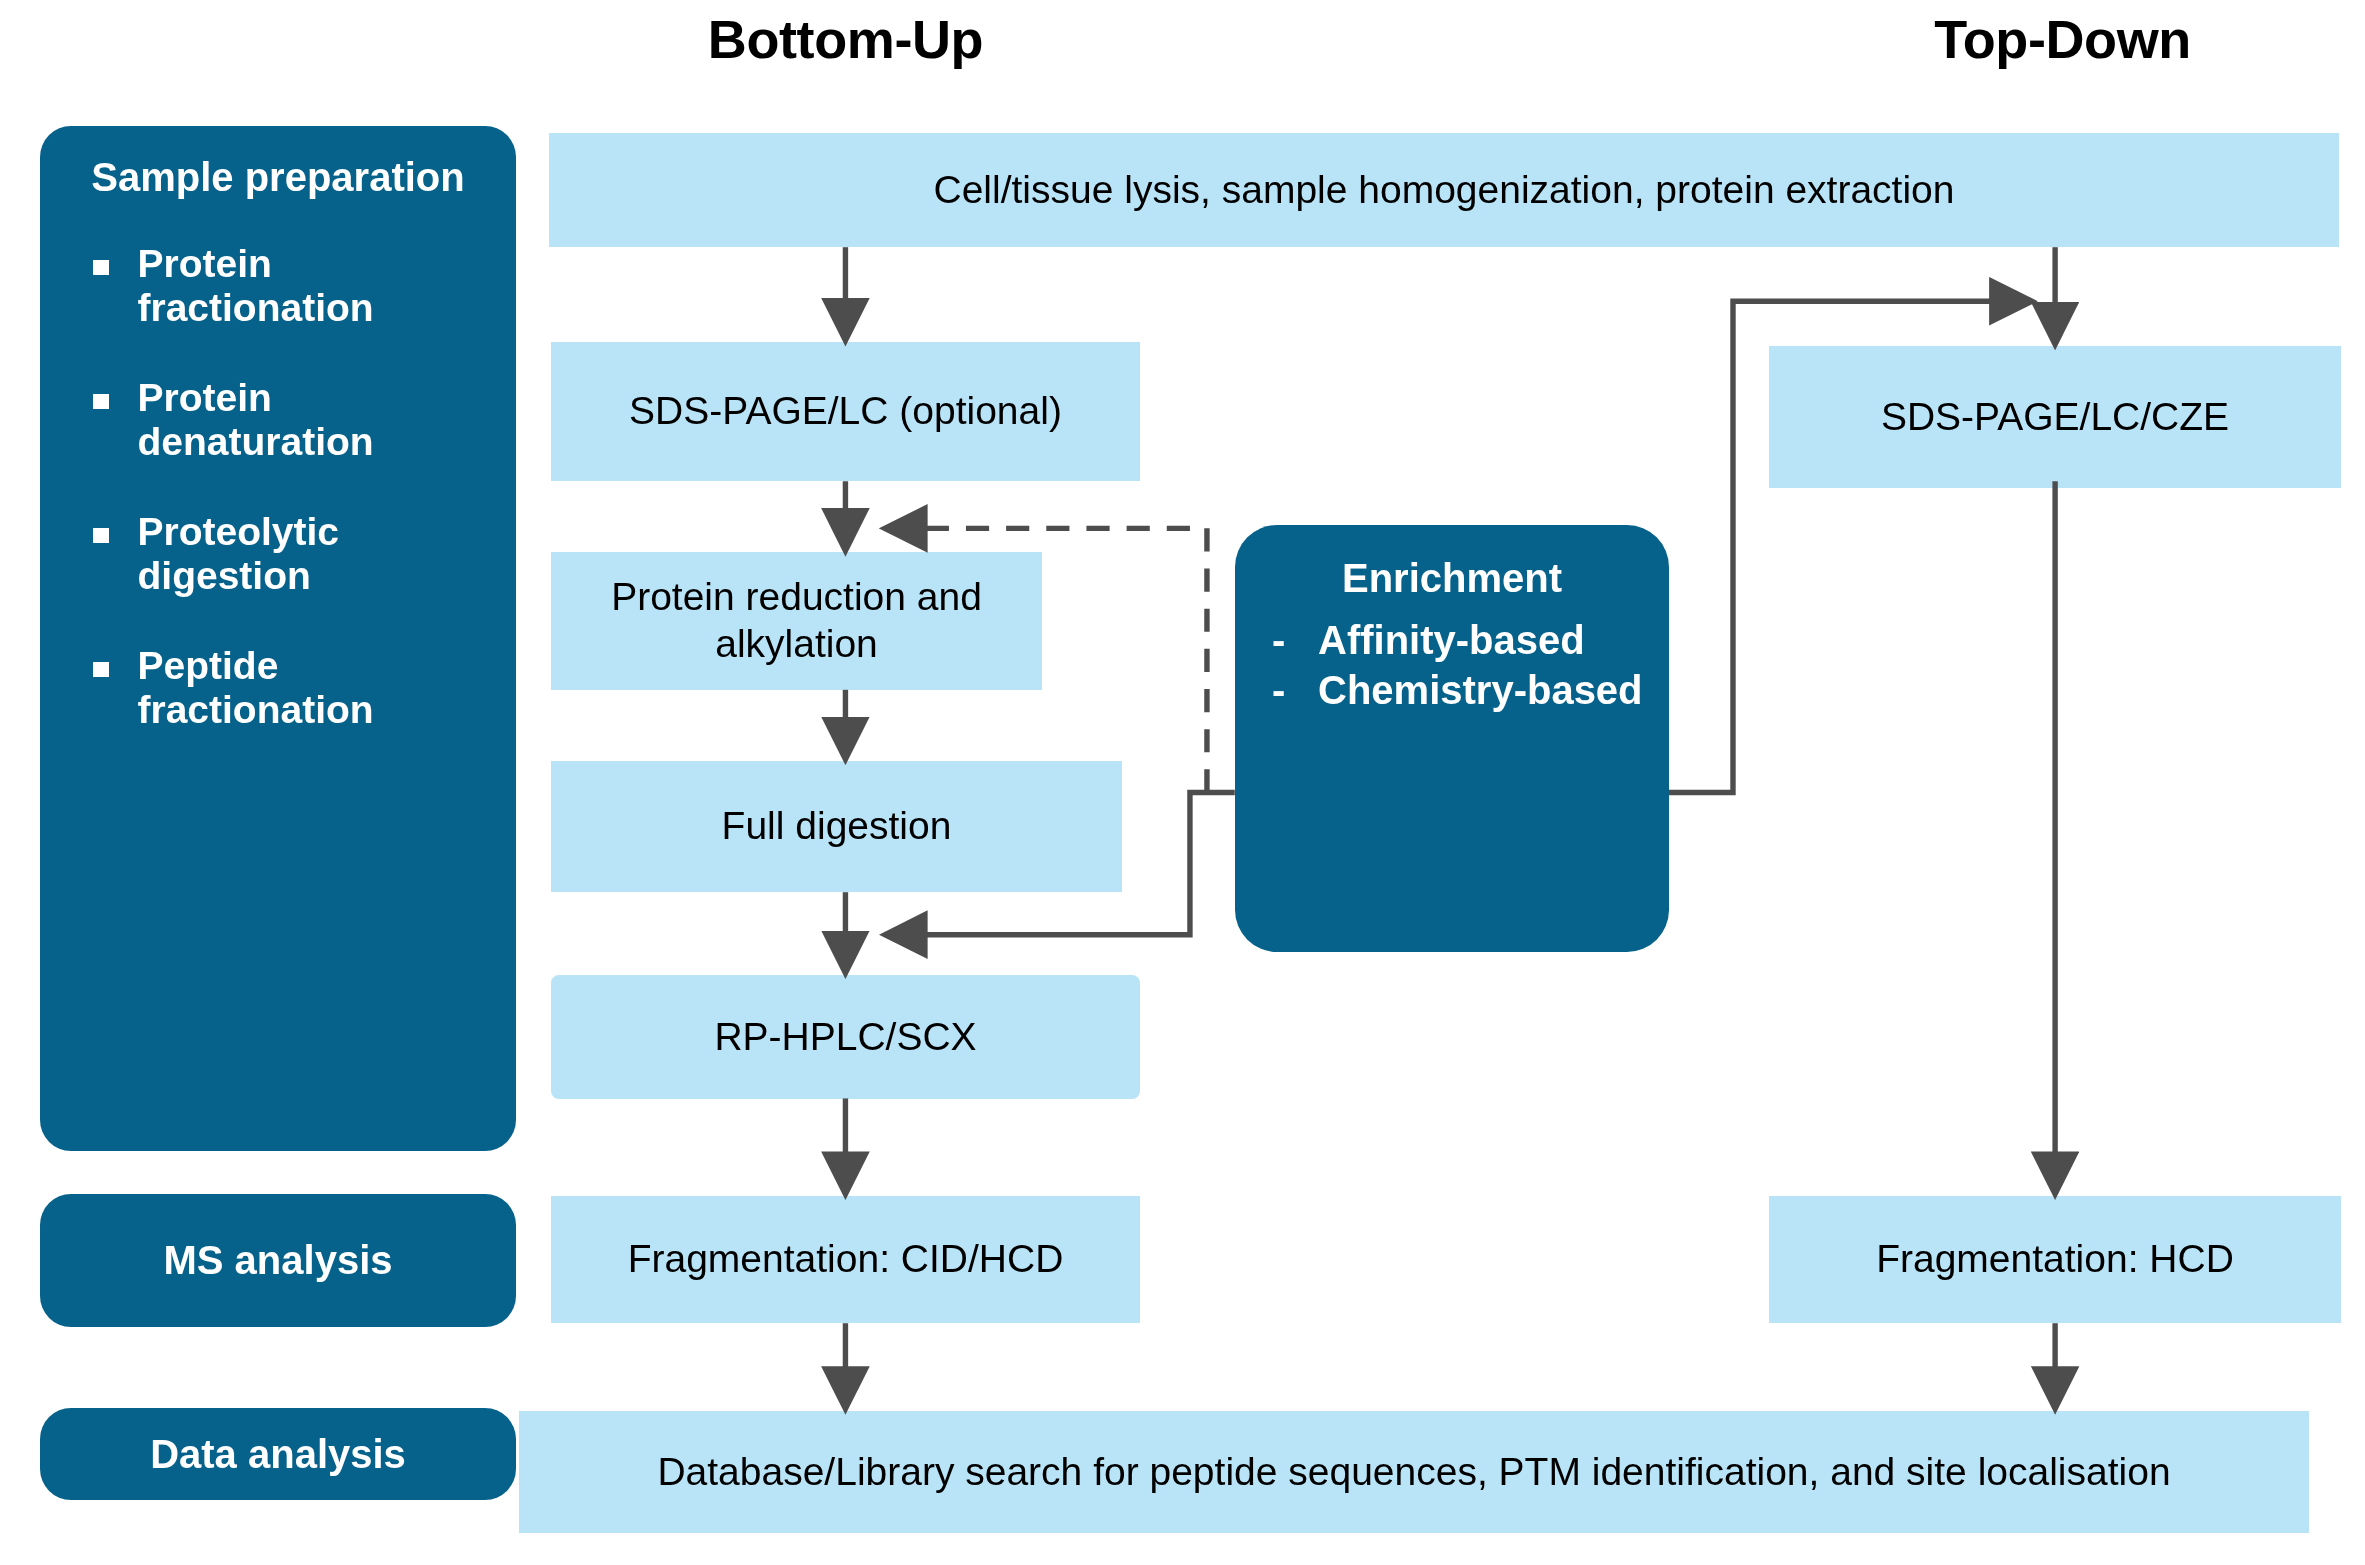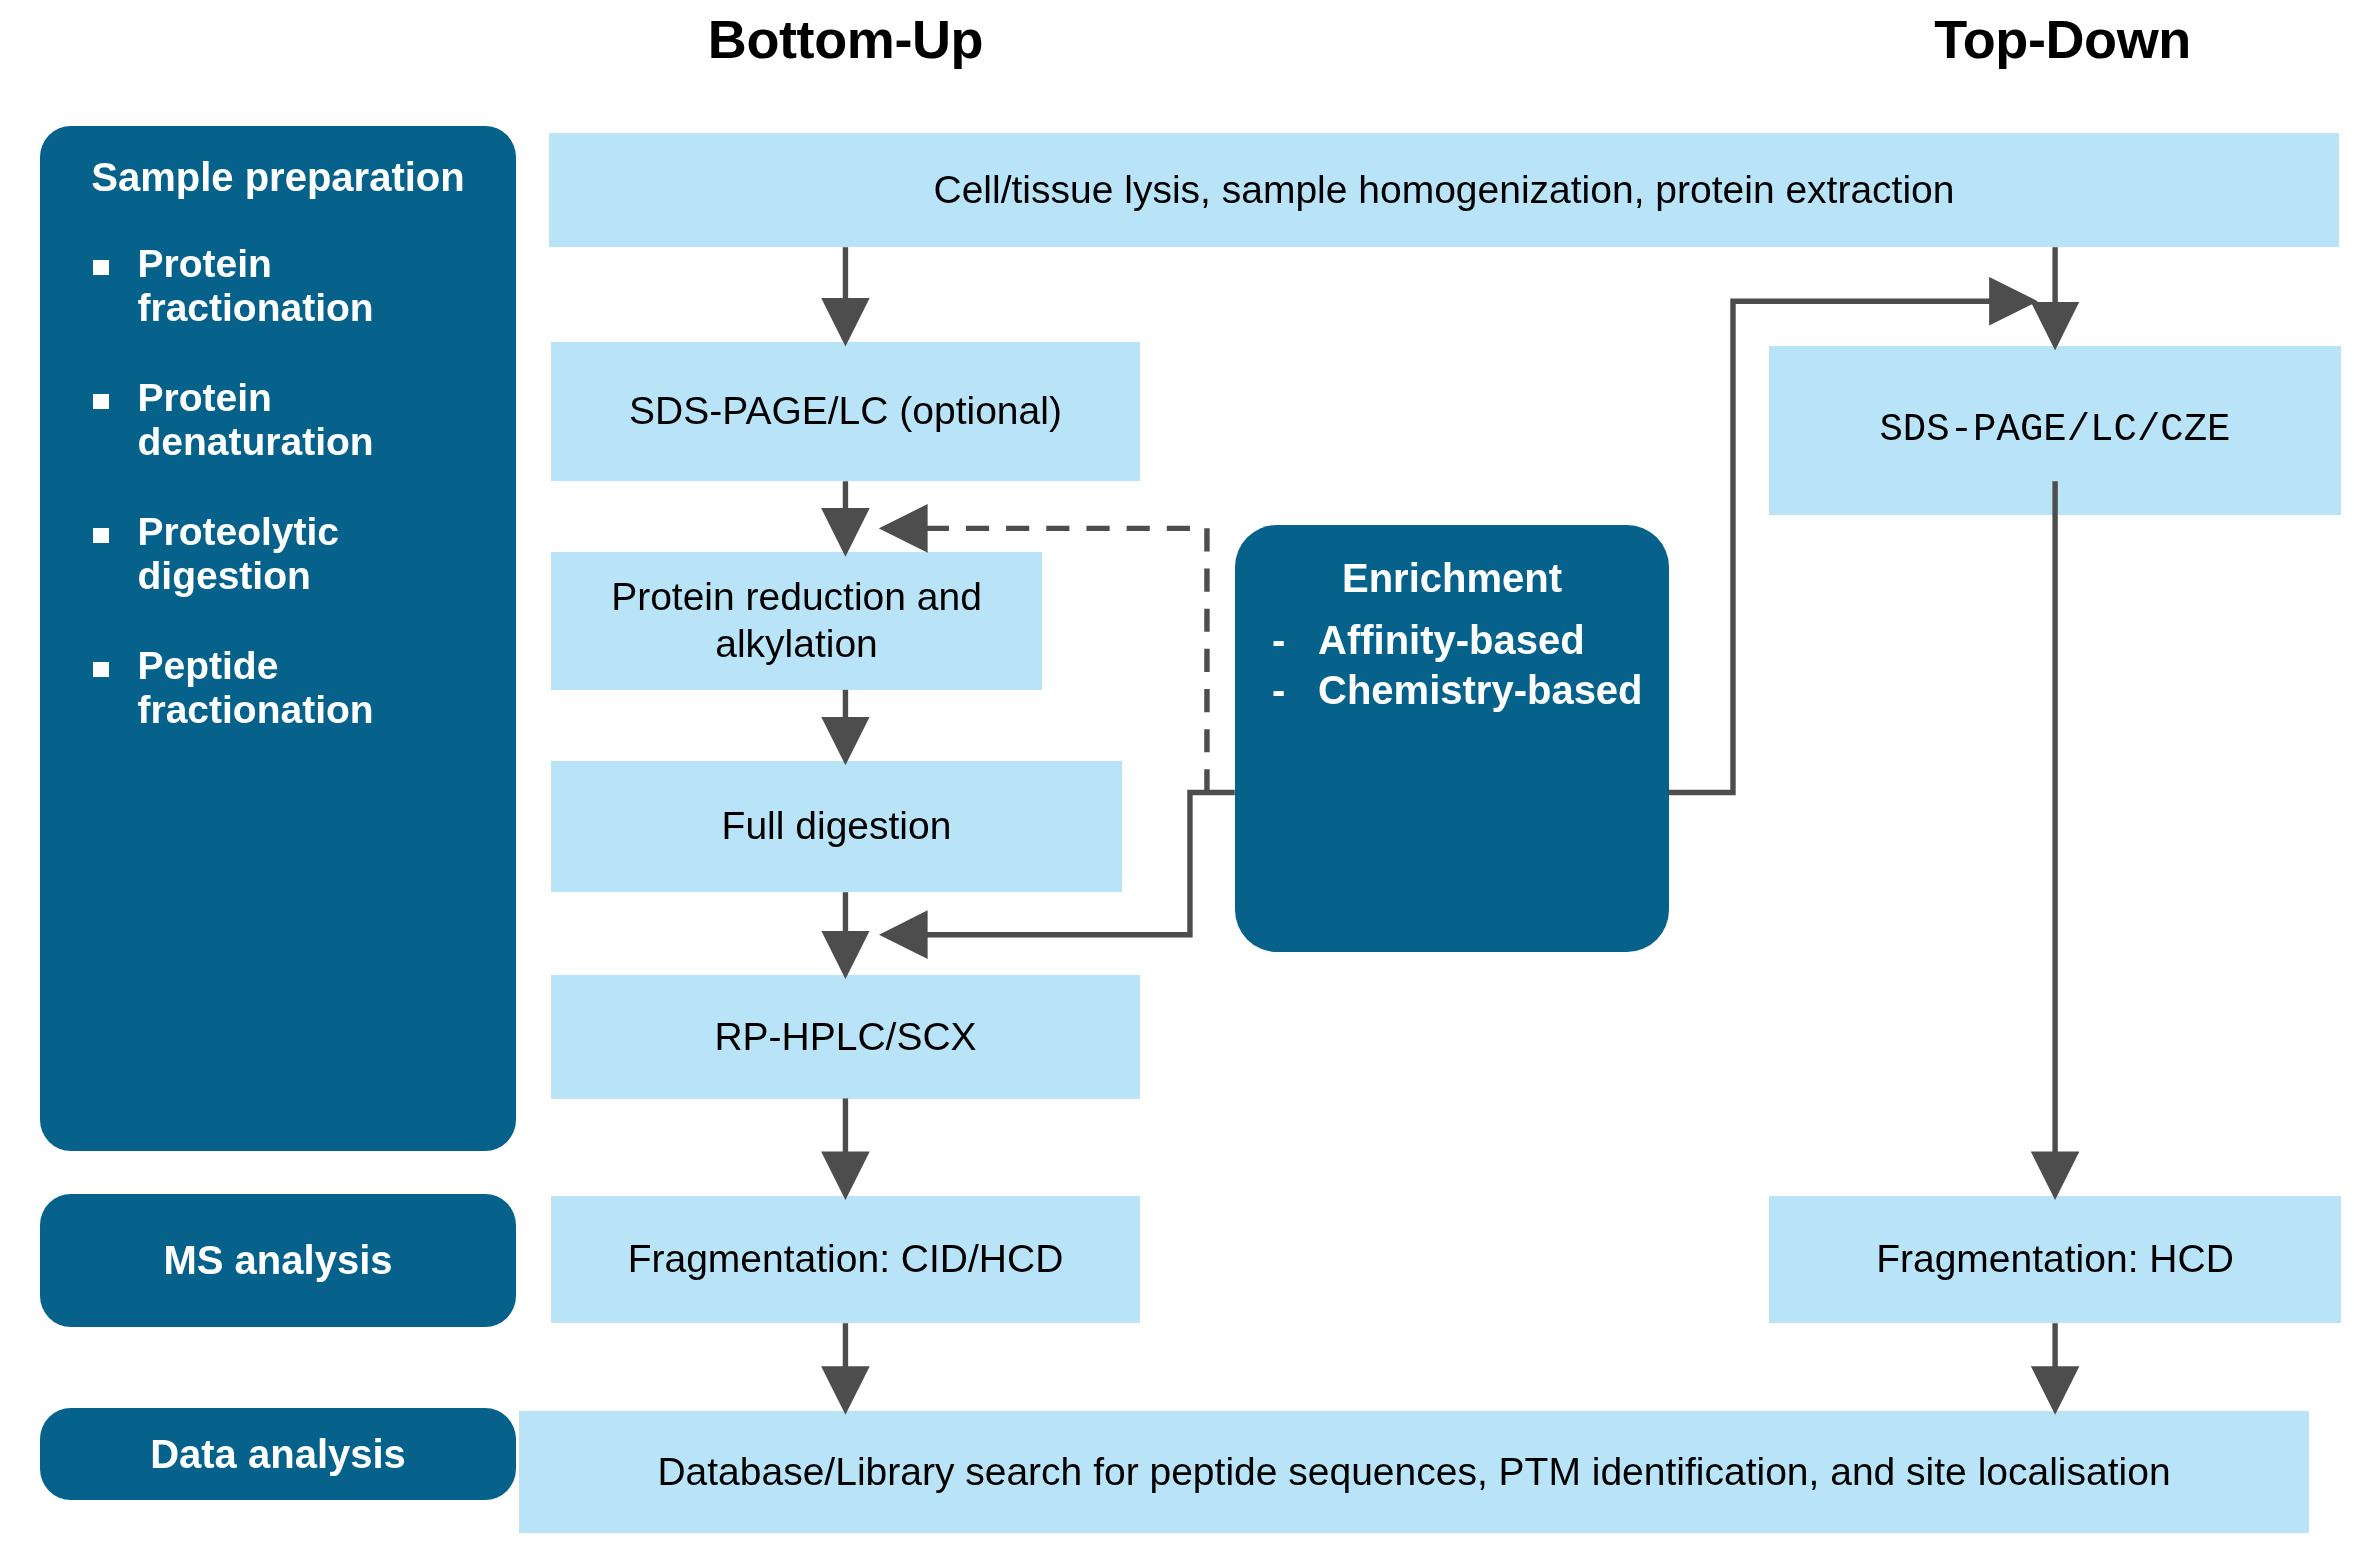--- a/index.html
+++ b/index.html
@@ -119,23 +119,23 @@
     text-align: center;
     color: #000000;
     font-size: 39px;
     line-height: 1.2;
     font-weight: normal;
   }
   #box-lysis       { left: 549px;  top: 133px;  width: 1790px; height: 114px; }
   #box-sdspage-lc  { left: 551px;  top: 342px;  width: 589px;  height: 139px; }
   #box-reduction   { left: 551px;  top: 552px;  width: 491px;  height: 138px; }
   #box-digestion   { left: 551px;  top: 761px;  width: 571px;  height: 131px; }
-  #box-rphplc      { left: 551px;  top: 975px; width: 589px;  height: 124px; }
+  #box-rphplc      { left: 551px;  top: 975px; width: 589px;  height: 124px; border-radius: 8px; }
   #box-frag-cid    { left: 551px;  top: 1196px; width: 589px;  height: 127px; }
-  #box-sdspage-cze { left: 1769px; top: 346px;  width: 572px;  height: 169px; font-family: Liberation Mono, monospace; }
+  #box-sdspage-cze { left: 1769px; top: 346px;  width: 572px;  height: 142px; }
   #box-frag-hcd    { left: 1769px; top: 1196px; width: 572px;  height: 127px; }
   #box-db-search   { left: 519px;  top: 1411px; width: 1790px; height: 122px; }
 
   
   #connectors {
     position: absolute;
     left: 0; top: 0;
     width: 2366px; height: 1565px;
     pointer-events: none;
   }

